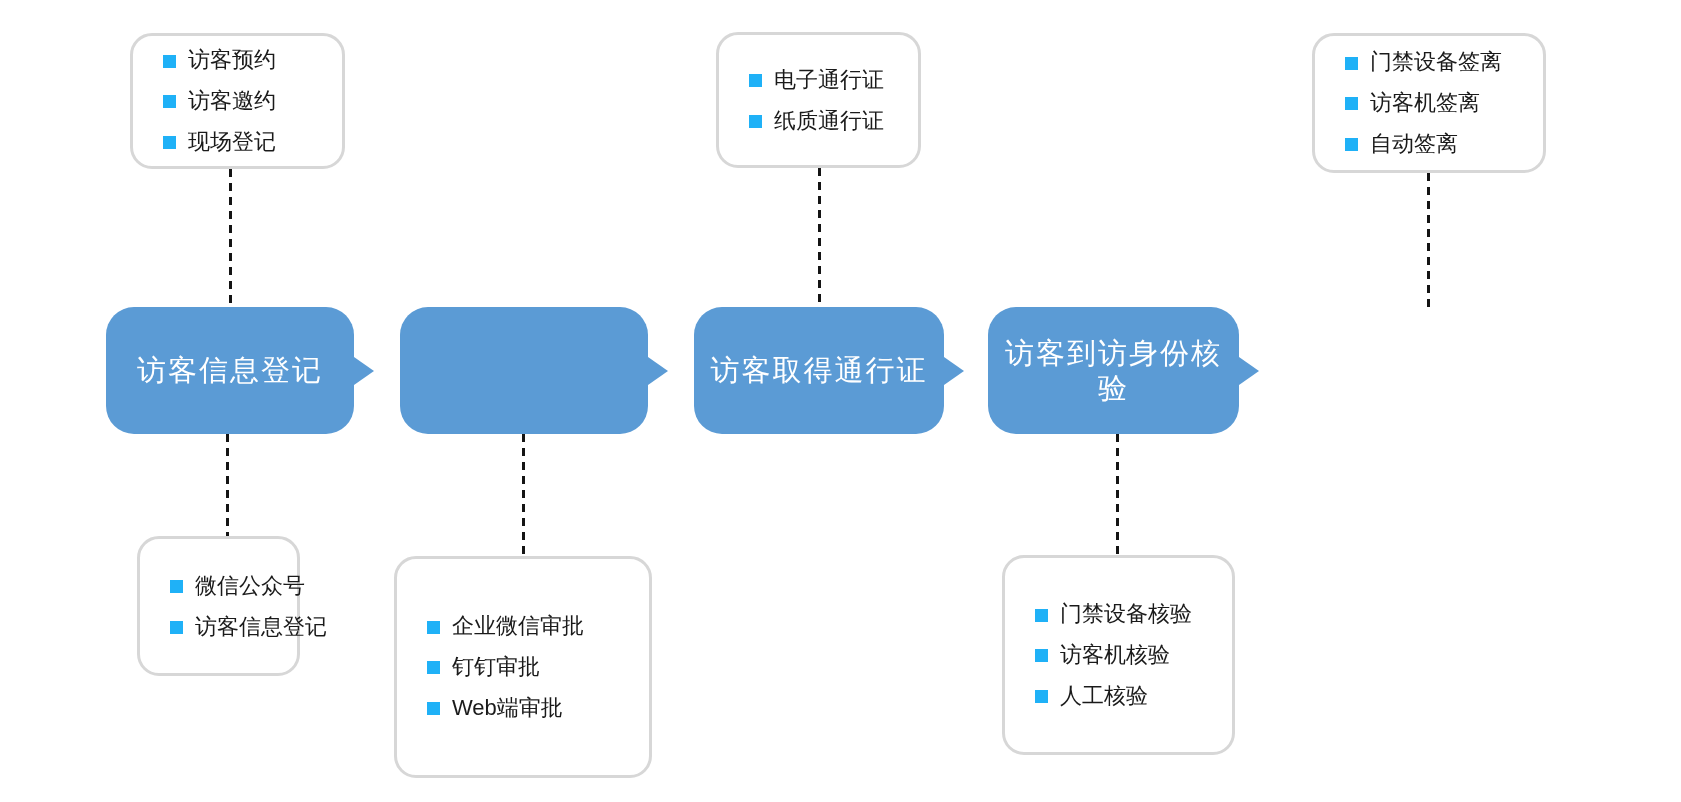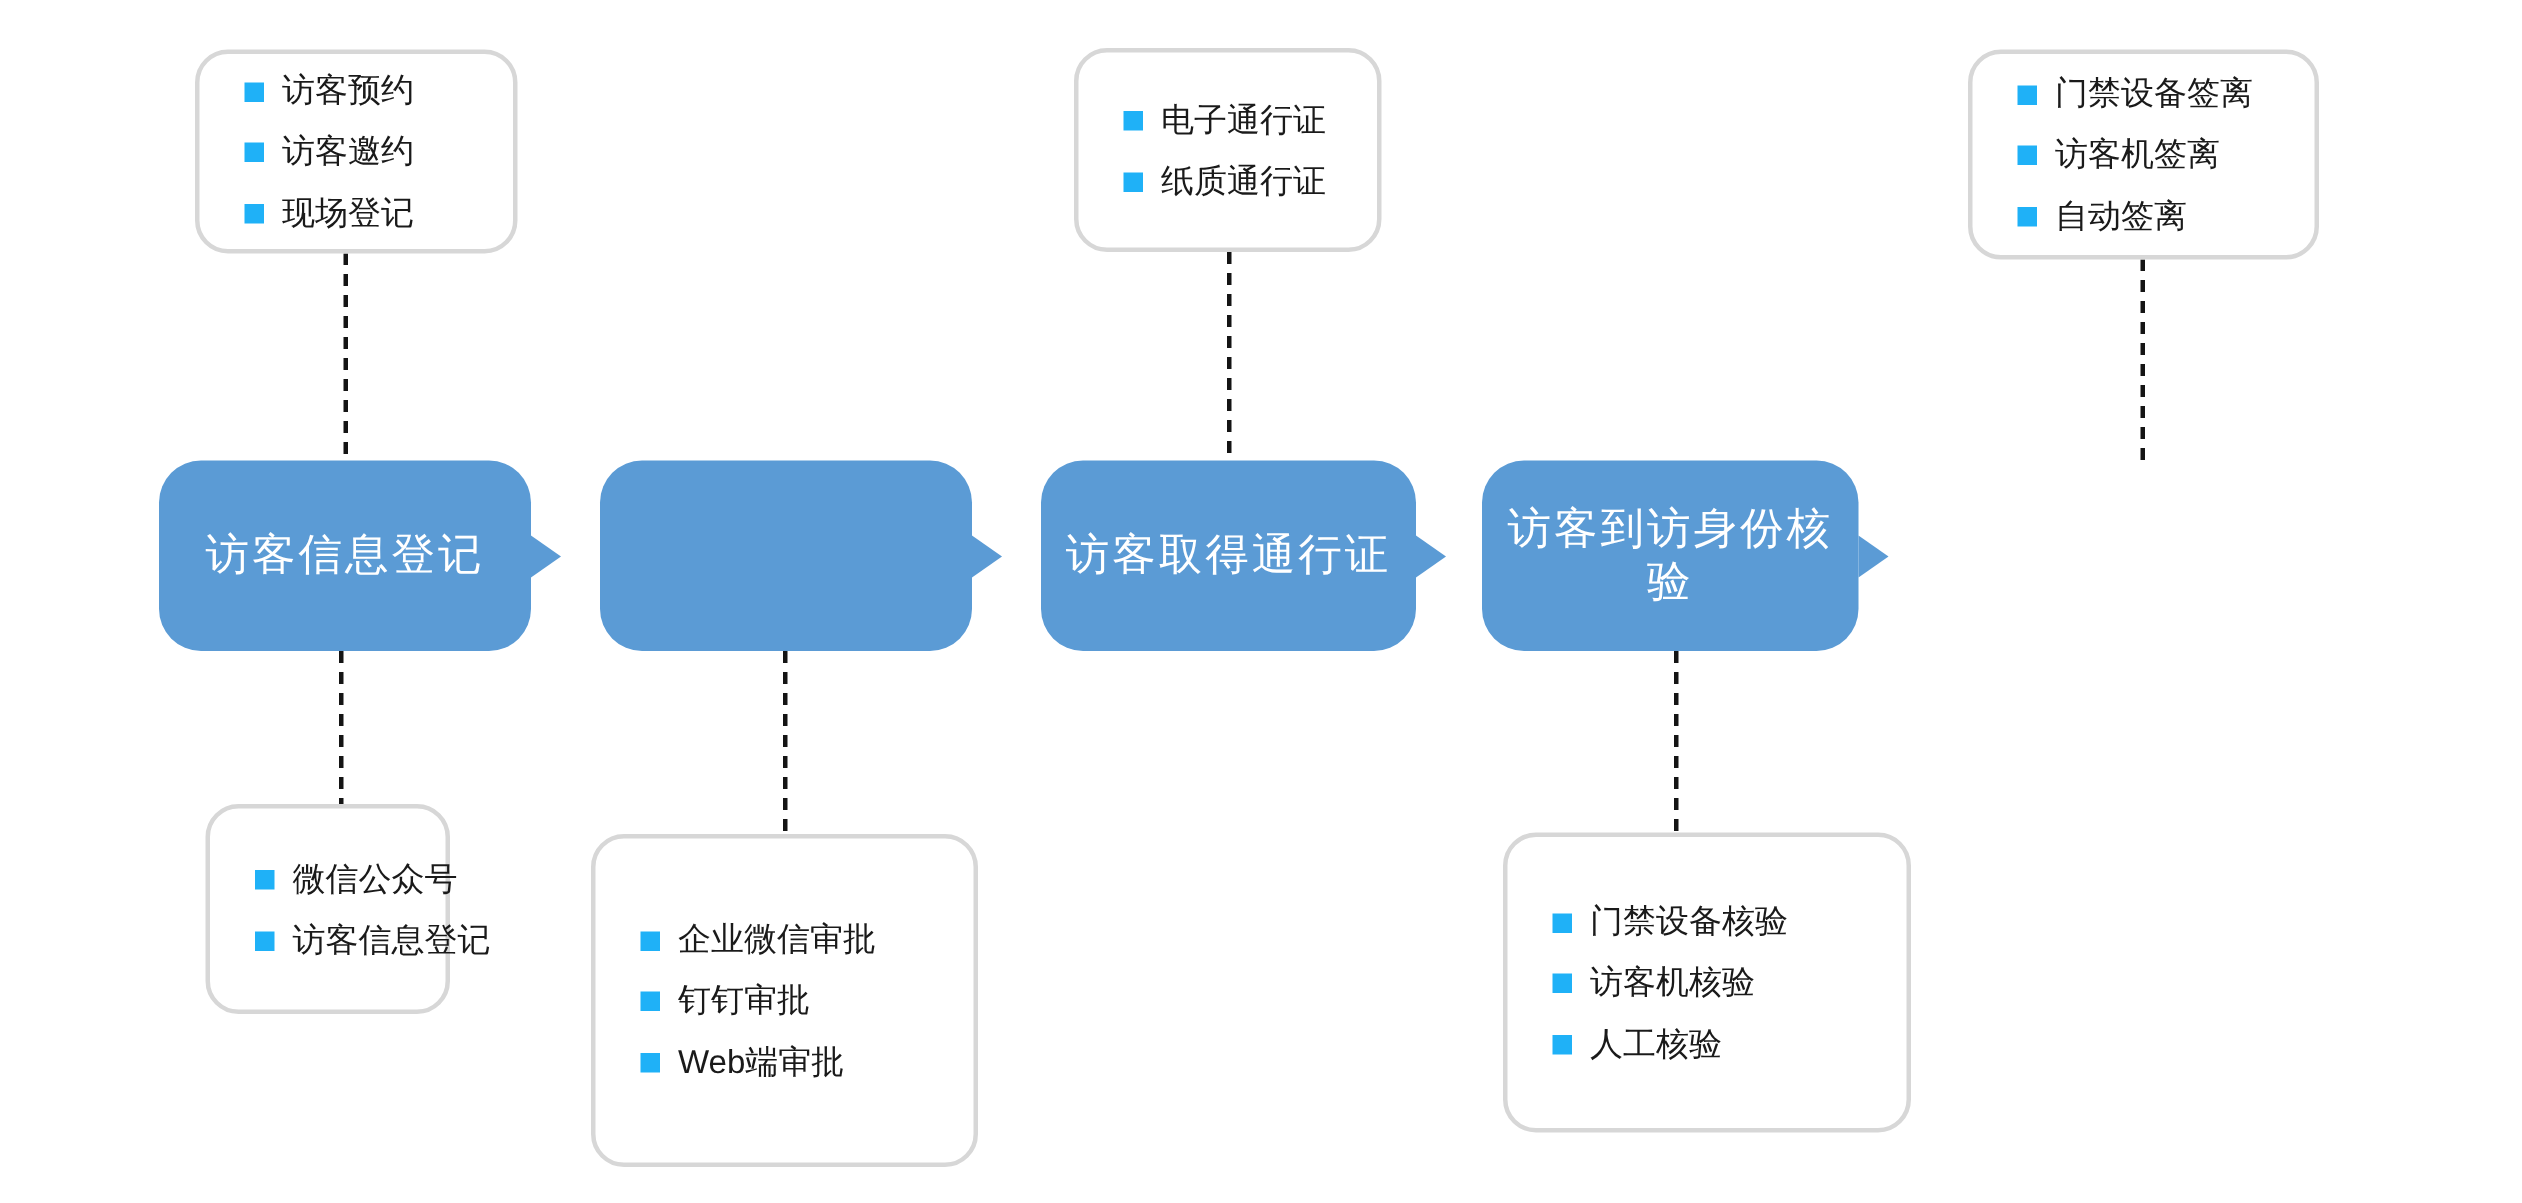--- a/index.html
+++ b/index.html
@@ -154,21 +154,21 @@
     <div class="callout-item">
       <span class="bullet"></span>
       <span>钉钉审批</span>
     </div>
     <div class="callout-item">
       <span class="bullet"></span>
       <span>Web端审批</span>
     </div>
   </div>
 
-  <div class="callout" style="left:1002px;top:555px;width:272px;height:200px">
+  <div class="callout" style="left:1002px;top:555px;width:233px;height:200px">
     <div class="callout-item">
       <span class="bullet"></span>
       <span>门禁设备核验</span>
     </div>
     <div class="callout-item">
       <span class="bullet"></span>
       <span>访客机核验</span>
     </div>
     <div class="callout-item">
       <span class="bullet"></span>

